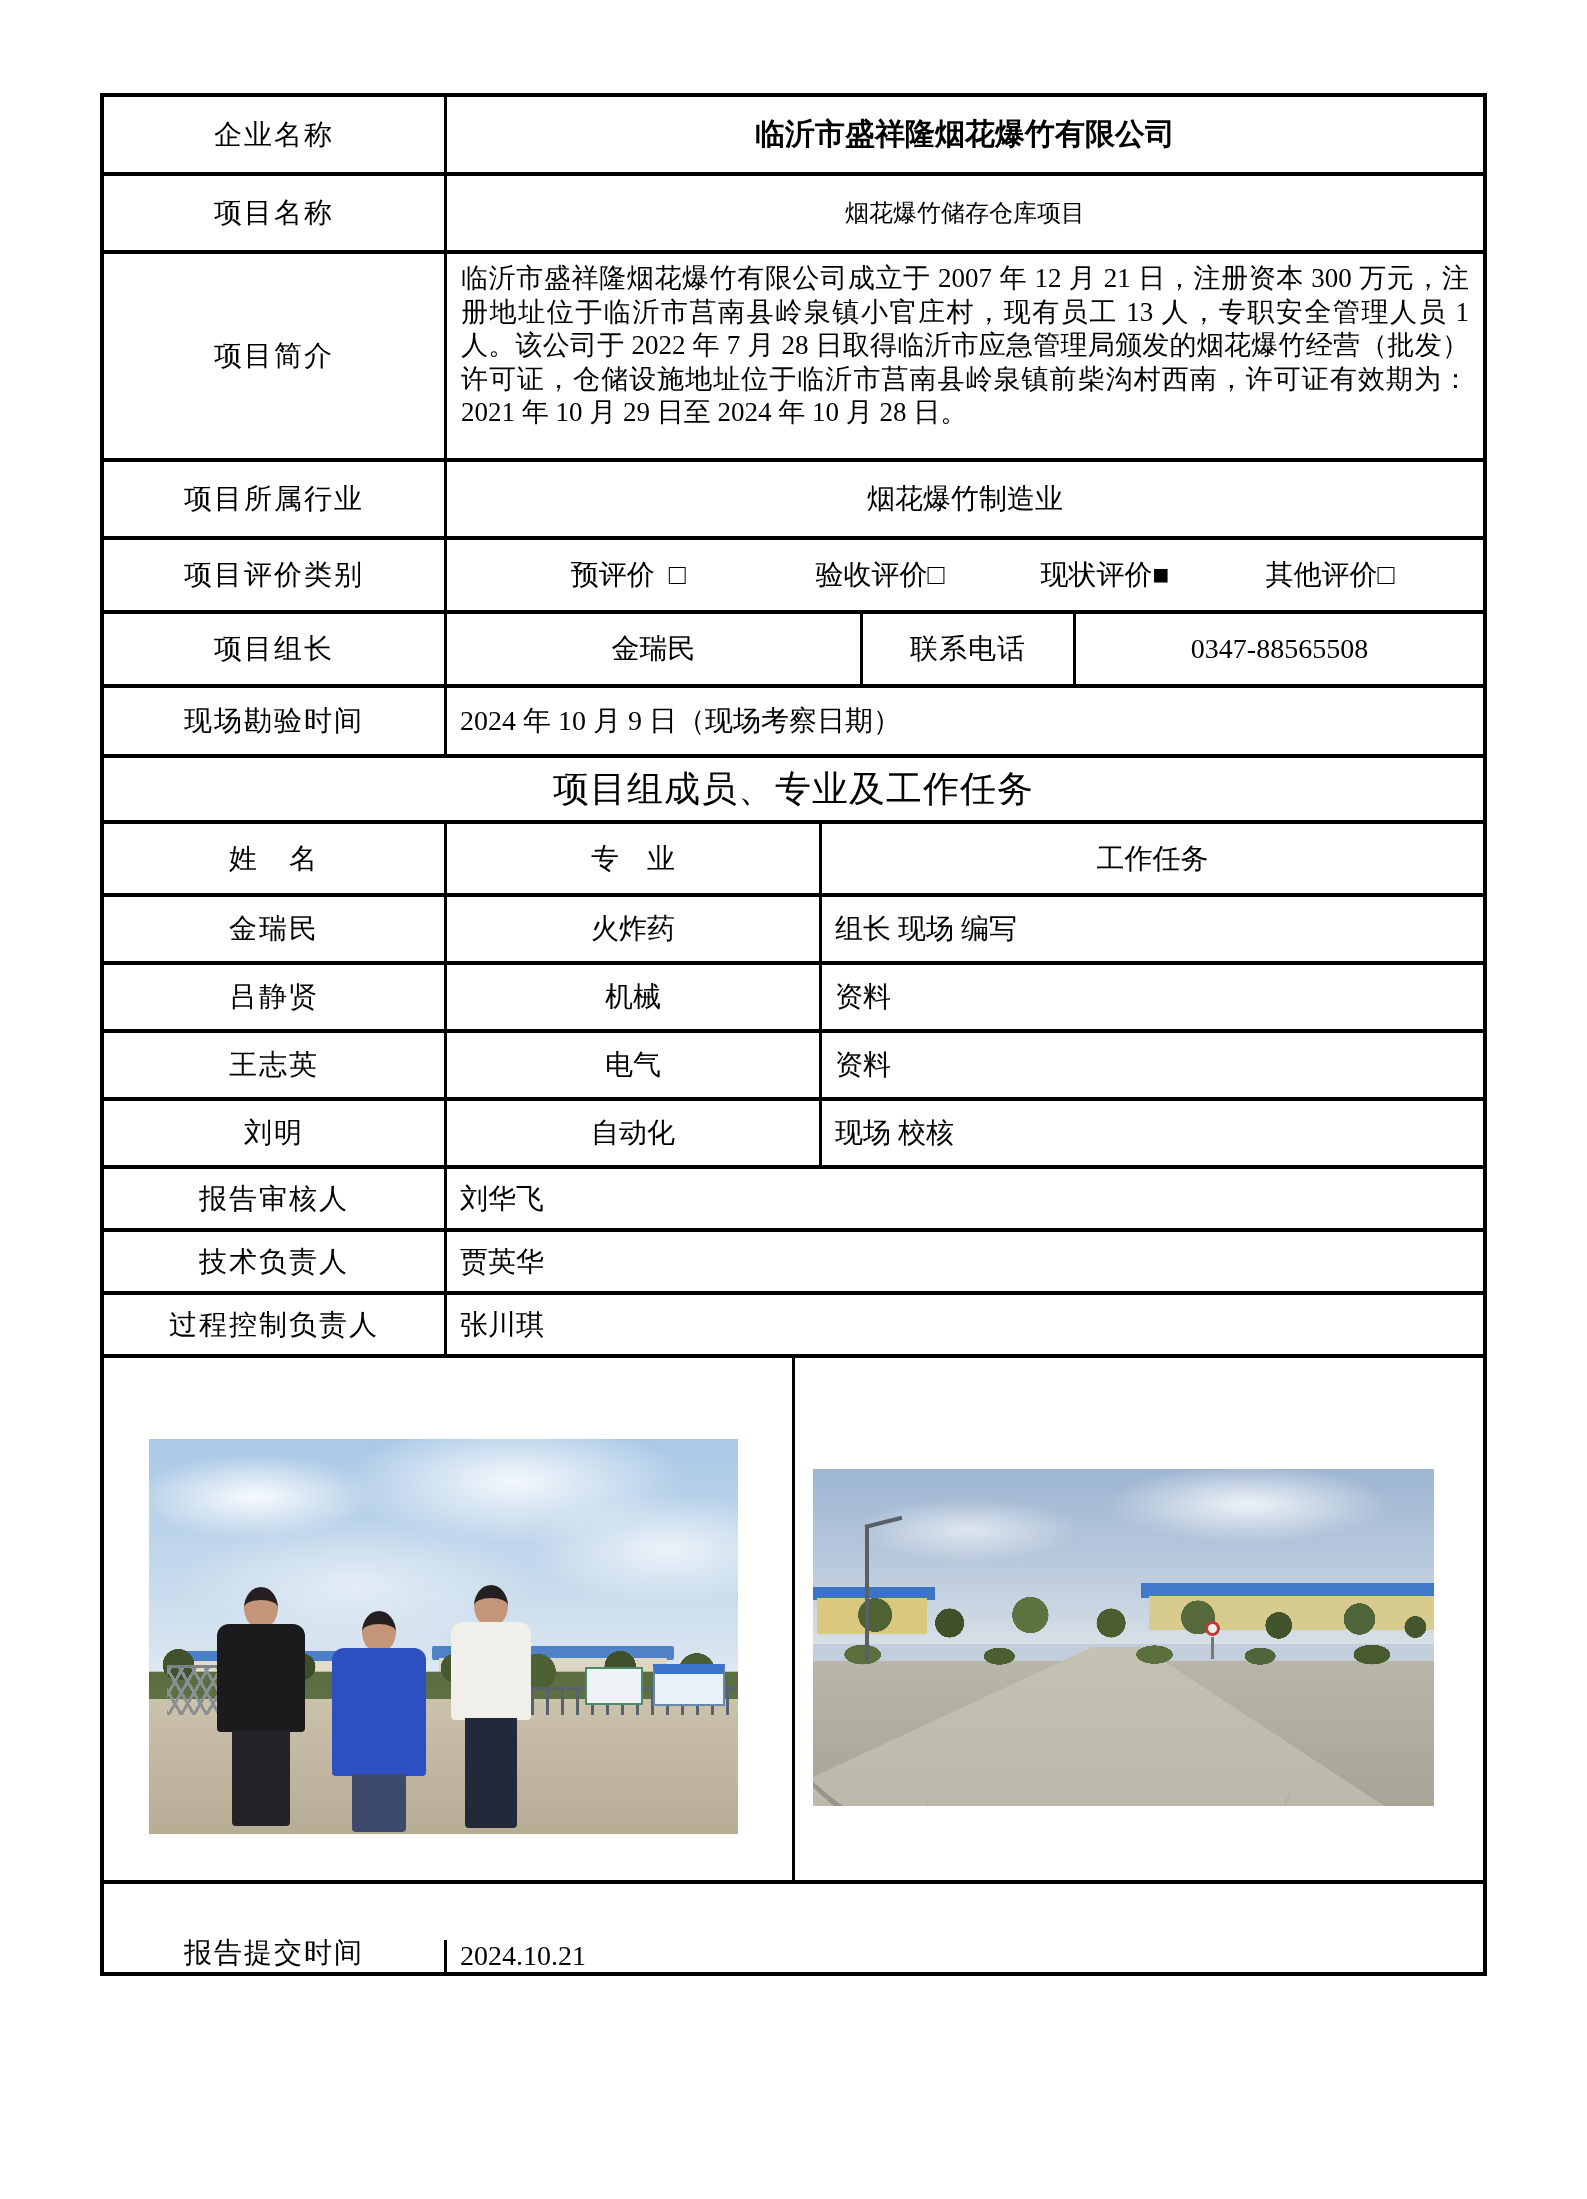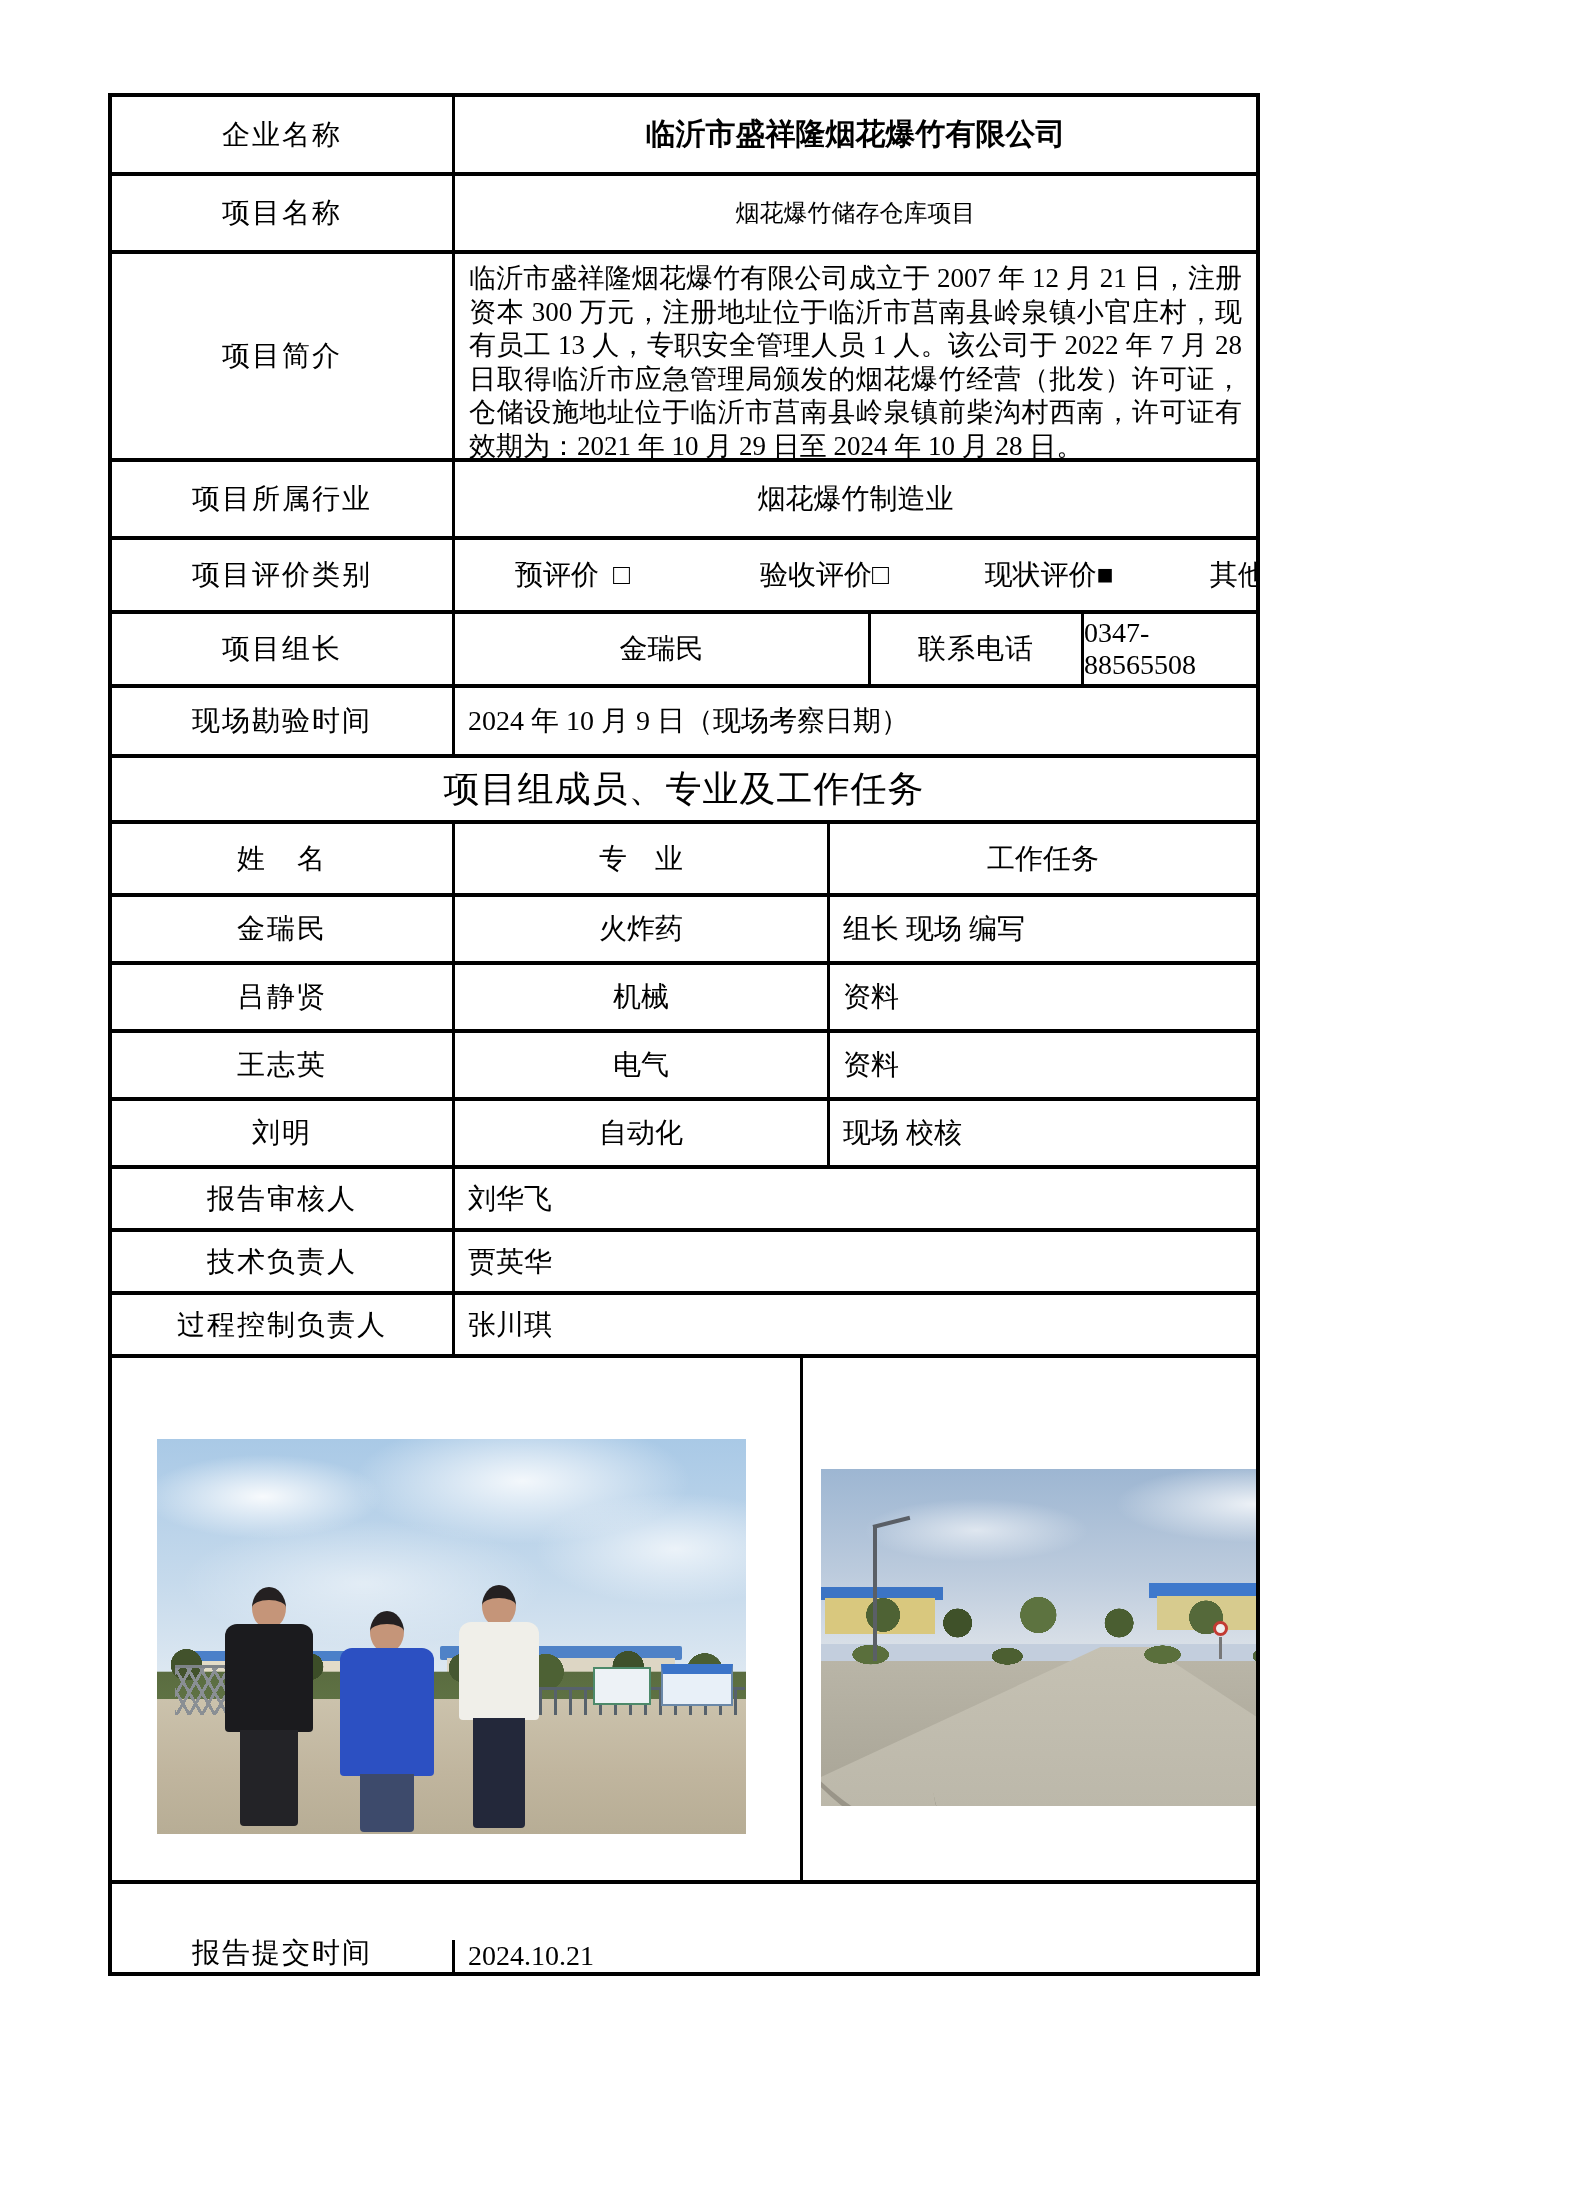--- a/index.html
+++ b/index.html
@@ -3,37 +3,37 @@
 <meta charset="utf-8">
 <style>
   * { margin:0; padding:0; box-sizing:border-box; }
   html,body { background:#ffffff; }
   body {
     width:1587px; height:2199px; position:relative;
     font-family:"Liberation Serif","DejaVu Serif",serif;
     color:#000;
   }
   .doc-table {
-    position:absolute; left:108px; top:93px; width:1152px;
+    position:absolute; left:100px; top:93px; width:1387px;
     border:4px solid #000; background:#fff;
   }
   .trow { display:flex; border-bottom:4px solid #000; }
   .trow:last-child { border-bottom:none;align-items:flex-end; }
   .tcell {
     border-left:3px solid #000; display:flex; align-items:center;
     justify-content:center; overflow:hidden; position:relative;
   }
   .tcell:first-child { border-left:none; }
   .lbl { width:340px; flex:none; font-size:28px; letter-spacing:2px; text-align:center; }
   .val { flex:1; font-size:28px; }
   .val-left { justify-content:flex-start; padding-left:13px; }
   .big-bold { font-size:30px; font-weight:bold; }
   .mid { font-size:24px; }
   .intro-cell { display:block; padding:8px 14px 6px 14px; font-size:27px; line-height:33.5px; text-align:justify; }
-  .cat-cell { justify-content:space-between; padding-left:60px; }
+  .cat-cell { justify-content:center; padding-left:35px; }
   .cat-item { white-space:pre; font-size:28px; }
   .cat-item.g1 { margin-right:130px; }
   .cat-item.g2 { margin-right:96px; }
   .cat-item.g3 { margin-right:96px; }
   .w416 { width:416px; flex:none; }
   .w213 { width:213px; flex:none; letter-spacing:1px; }
   .w375 { width:375px; flex:none; }
   .merged-head { flex:1; font-size:36px; letter-spacing:1px; }
   .photo-cell-l { width:688px; flex:none; }
   .photo-cell-r { flex:1; }

